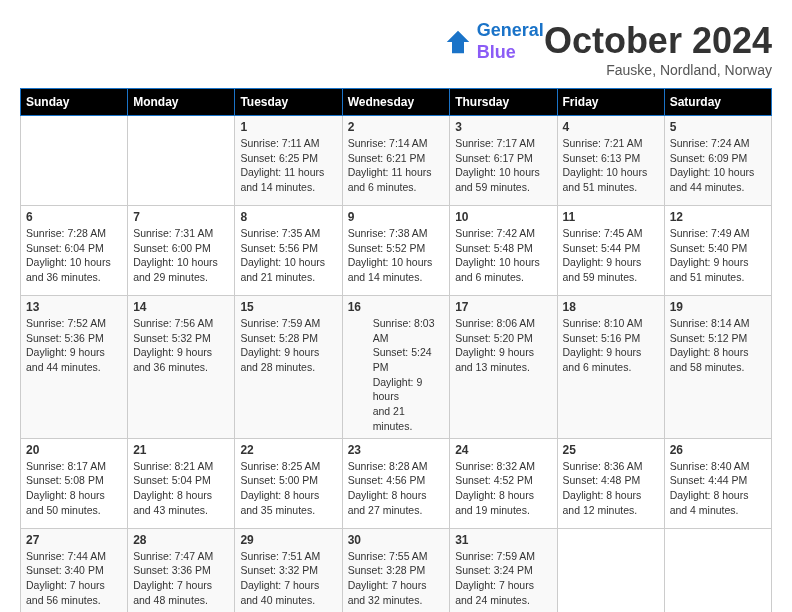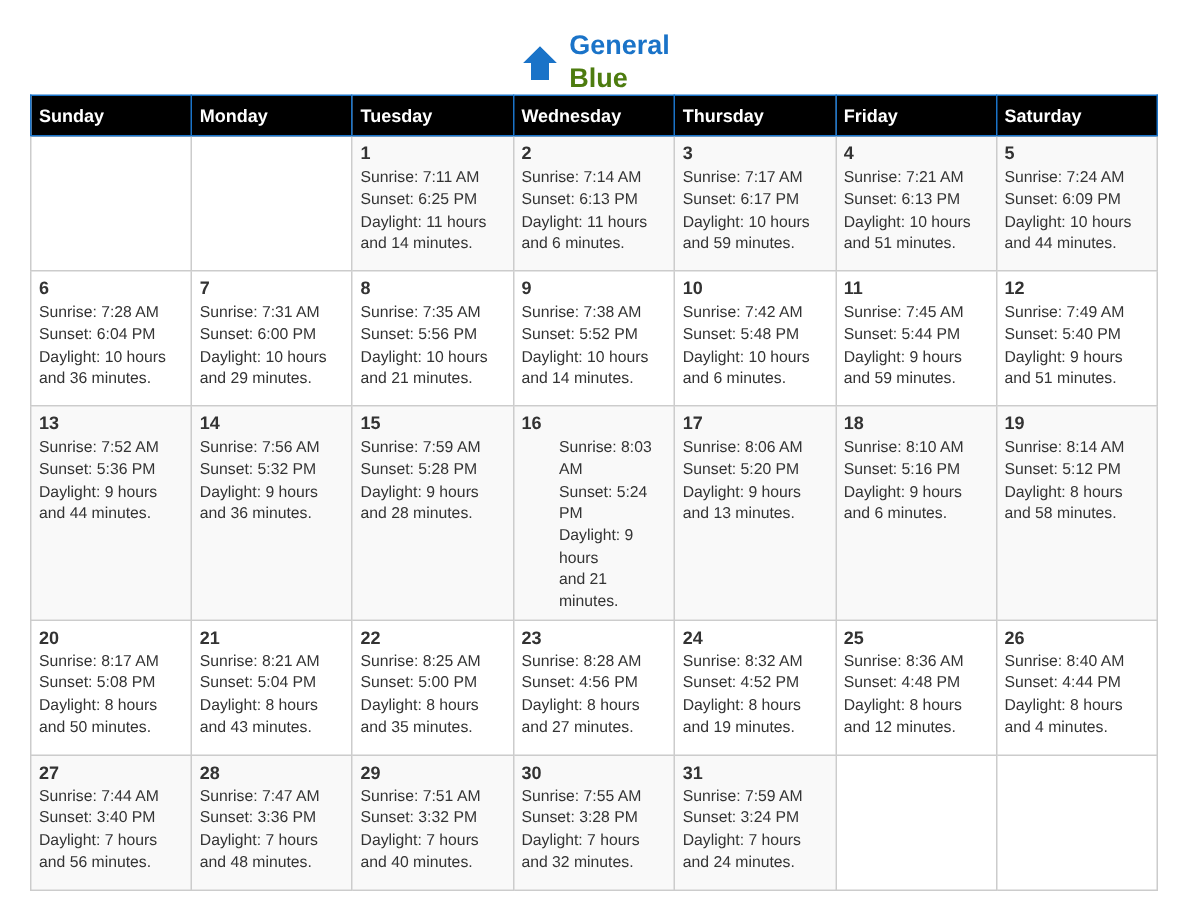--- a/index.html
+++ b/index.html
@@ -5,23 +5,23 @@
     * { box-sizing: border-box; margin: 0; padding: 0; }
     body {
       font-family: Arial, sans-serif;
       background: #fff;
       width: 792px;
       min-height: 612px;
       padding: 20px;
     }
     .header {
       display: flex;
-      justify-content: center;
+      justify-content: flex-end;
       align-items: flex-start;
-      margin-bottom: 0;
+      margin-bottom: 10px;
     }
     .logo {
       display: flex;
       align-items: center;
     }
     .logo-text {
       font-size: 18px;
       font-weight: bold;
       color: #333;
       line-height: 1.2;
@@ -90,22 +90,26 @@
 </head>
 <body>
 
 <div class="header">
   <div class="logo">
     <svg class="logo-icon" viewBox="0 0 40 40">
       <polygon points="20,5 35,20 28,20 28,35 12,35 12,20 5,20" fill="#1a73c8"></polygon>
     </svg>
     <div class="logo-text">
       <div><span>General</span></div>
-      <div><span style="color:#4d7c0f">Blue</span></div>
+      <div><span style="color:#8b5cf6">Blue</span></div>
     </div>
+  </div>
+  <div class="title-block">
+    <div class="month-title">October 2024</div>
+    <div class="subtitle">Fauske, Nordland, Norway</div>
   </div>
 </div>
 
 <table>
   <thead>
     <tr id="thead-row">
         <th>Sunday</th>
         <th>Monday</th>
         <th>Tuesday</th>
         <th>Wednesday</th>
@@ -121,21 +125,21 @@
         <td>
           <span class="day-number">1</span>
           <div class="day-info" style="white-space: pre-line;">Sunrise: 7:11 AM
 Sunset: 6:25 PM
 Daylight: 11 hours
 and 14 minutes.</div>
         </td>
         <td>
           <span class="day-number">2</span>
           <div class="day-info" style="white-space: pre-line;">Sunrise: 7:14 AM
-Sunset: 6:13 PM
+Sunset: 6:21 PM
 Daylight: 11 hours
 and 6 minutes.</div>
         </td>
         <td>
           <span class="day-number">3</span>
           <div class="day-info" style="white-space: pre-line;">Sunrise: 7:17 AM
 Sunset: 6:17 PM
 Daylight: 10 hours
 and 59 minutes.</div>
         </td>

